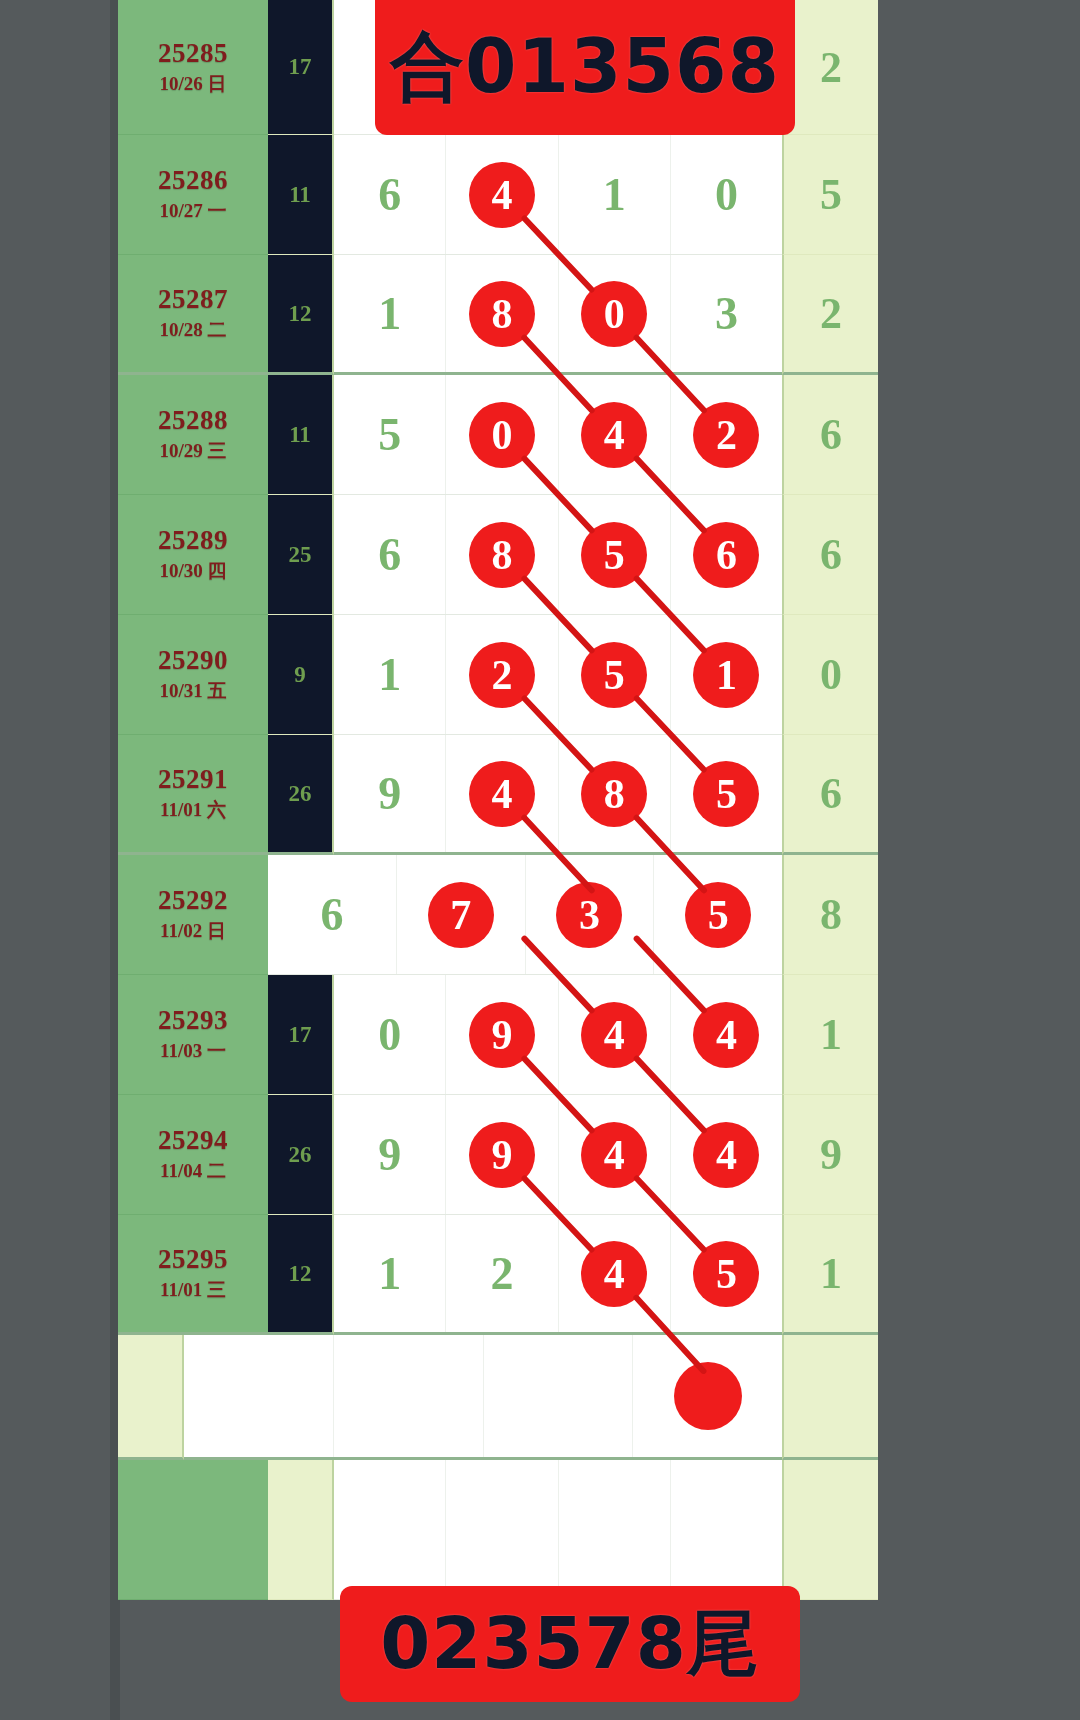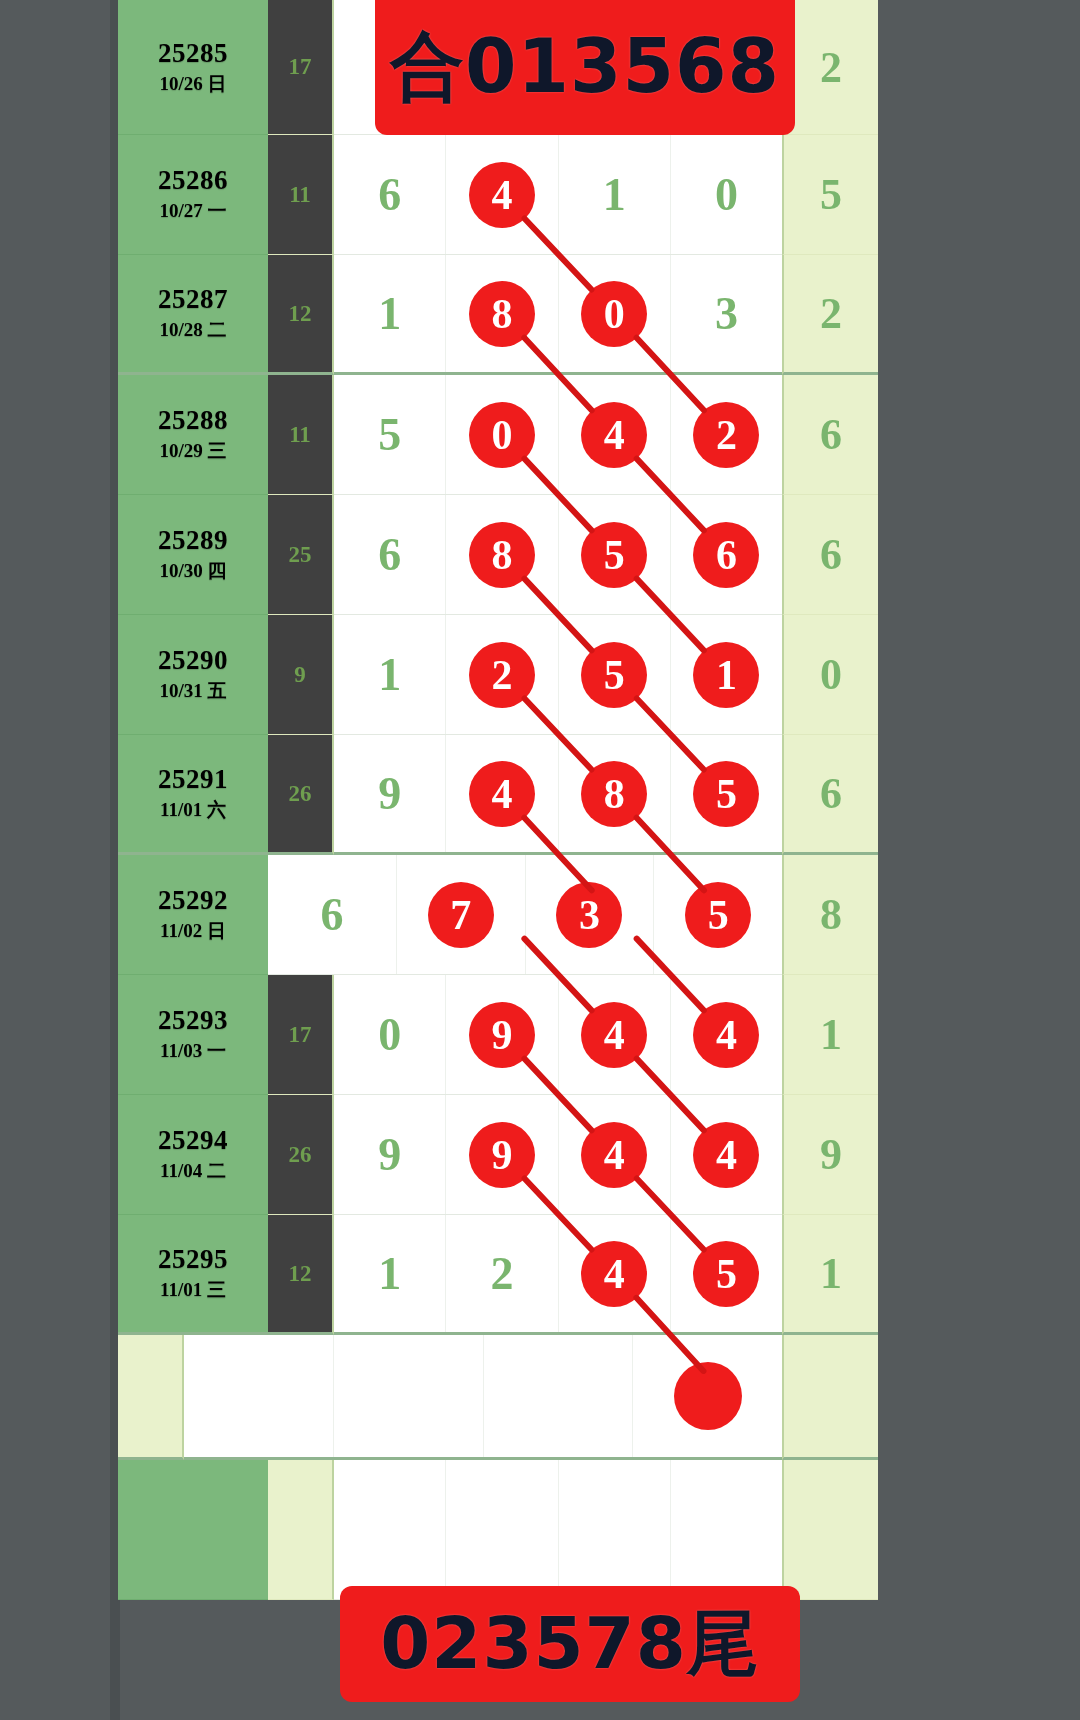--- a/index.html
+++ b/index.html
@@ -15,28 +15,28 @@
 
   .table-wrap{
     position:absolute;left:118px;top:0;width:760px;height:1720px;
   }
 
   .row{position:relative;display:flex;width:760px;box-sizing:border-box;}
 
   .c-issue{
     width:150px;flex:0 0 150px;background:#7cb87c;
     display:flex;flex-direction:column;align-items:center;justify-content:center;
-    color:#000000;border-bottom:1px solid #6fae70;box-sizing:border-box;
+    color:#7f1d1d;border-bottom:1px solid #6fae70;box-sizing:border-box;
     text-shadow:0 1px 1px rgba(0,0,0,.18);
   }
   .c-issue .iss{font-size:27px;font-weight:bold;letter-spacing:.5px;line-height:1.15;}
   .c-issue .dt{font-size:19px;font-weight:bold;line-height:1.3;margin-top:3px;}
 
   .c-sum{
-    width:66px;flex:0 0 66px;background:#404040;
+    width:66px;flex:0 0 66px;background:#0f172a;
     display:flex;align-items:center;justify-content:center;
     color:#6f9e4f;font-size:23px;font-weight:bold;
     border-bottom:1px solid #dfe9be;border-right:2px solid #bdd3a0;box-sizing:border-box;
   }
   .c-digits{
     flex:1 1 auto;display:flex;background:#ffffff;
     border-bottom:1px solid #e3e9e1;box-sizing:border-box;
   }
   .cell{
     flex:1 1 0;display:flex;align-items:center;justify-content:center;

